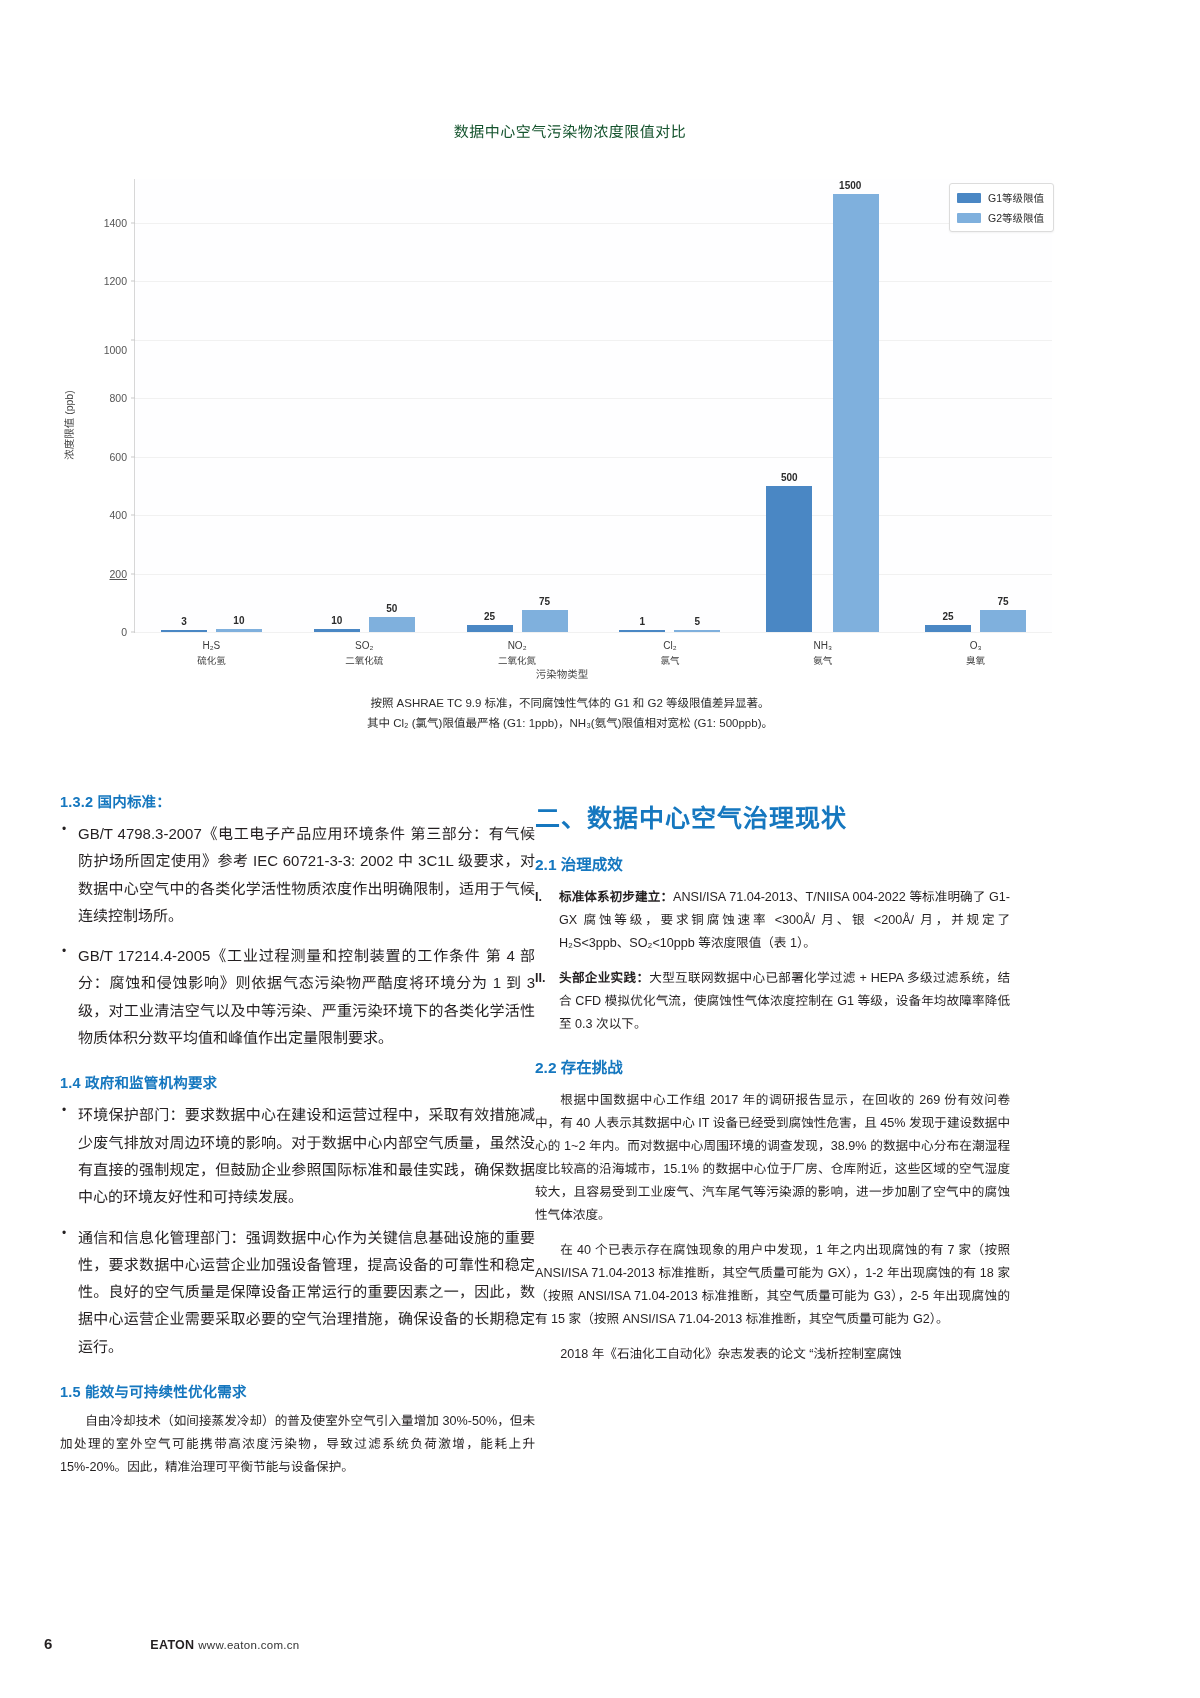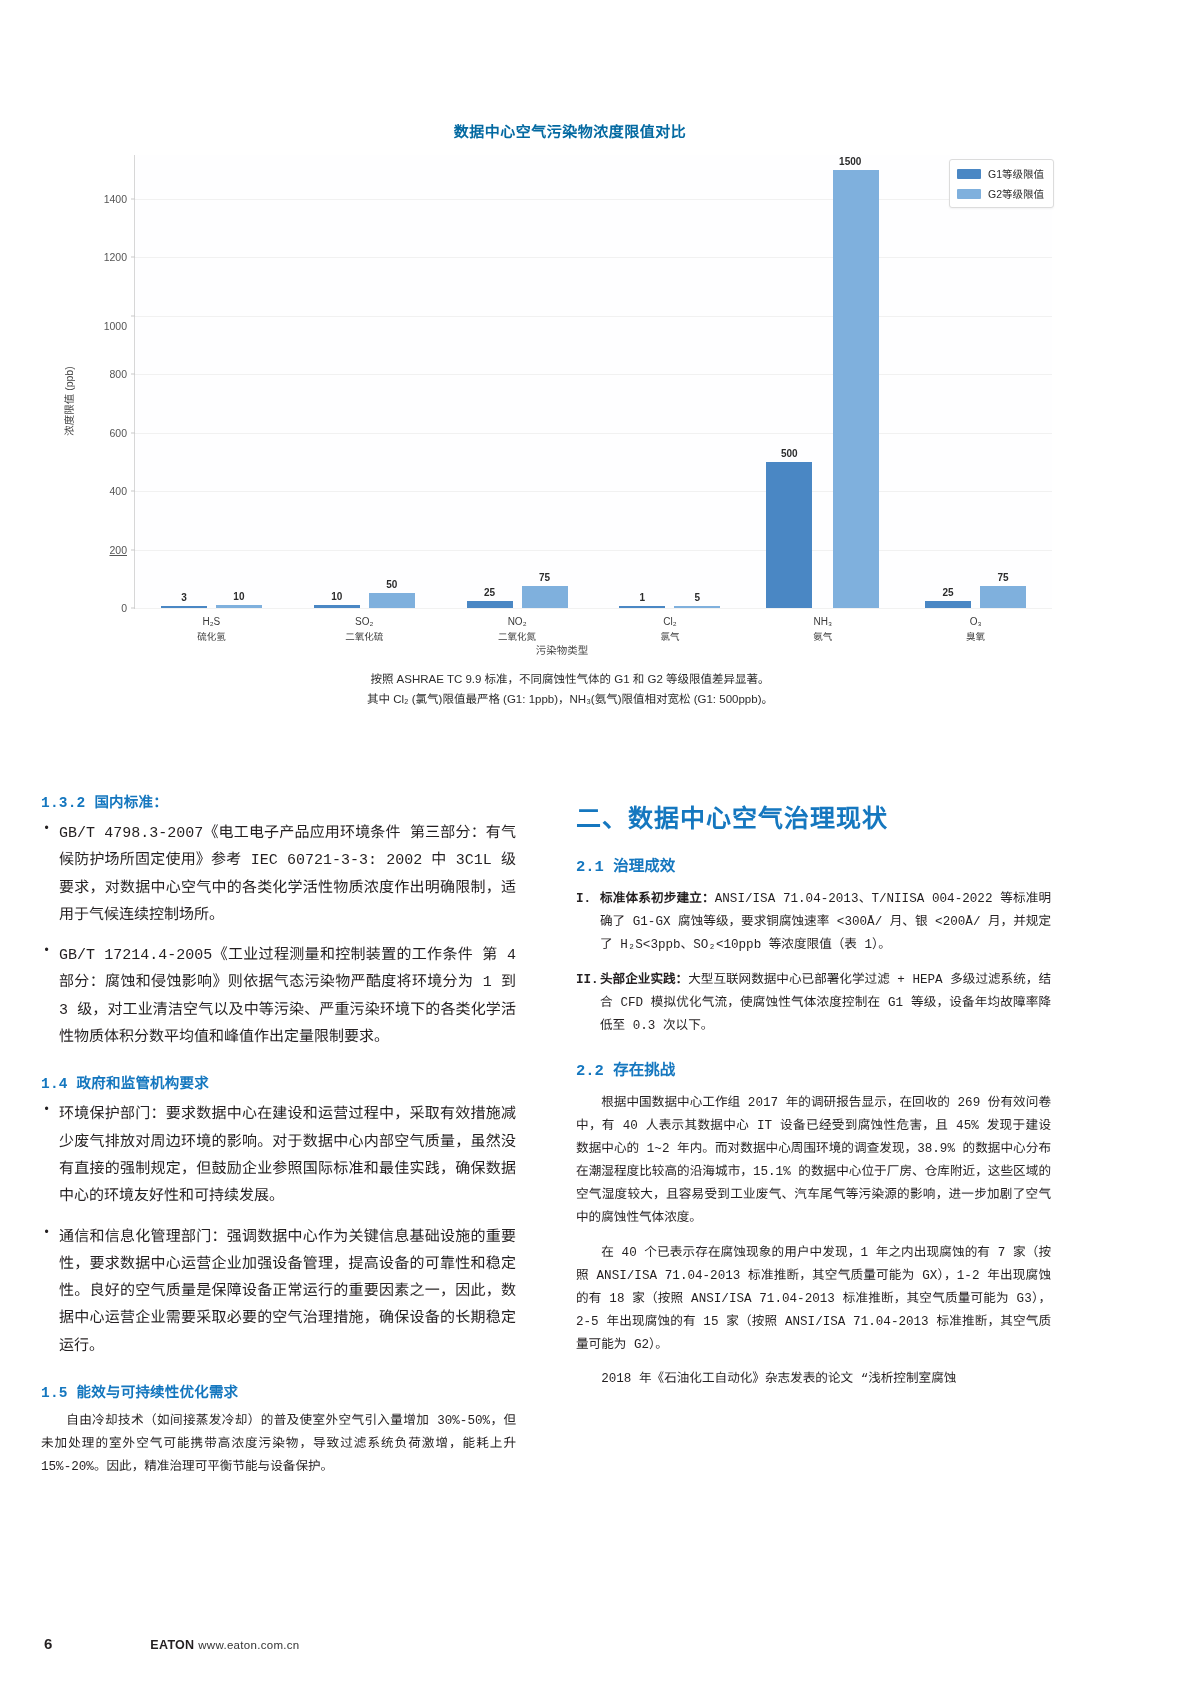--- a/index.html
+++ b/index.html
@@ -9,22 +9,22 @@
     font-family:"Liberation Sans","DejaVu Sans",sans-serif;
     color:#231f20;
     position:relative;
     overflow:hidden;
   }
   .page{position:relative;width:1200px;height:1698px;}
 
   
   .chart-block{position:absolute;left:40px;top:120px;width:1060px;height:620px;}
   .chart-title{
-    text-align:center;font-size:15px;font-weight:700;color:#0369a1;
-    letter-spacing:.5px;margin:0 0 0 0;
+    text-align:center;font-size:15px;font-weight:400;color:#14532d;
+    letter-spacing:.5px;margin:0 0 24px 0;
   }
   .plot-wrap{position:relative;width:1000px;height:520px;margin-left:22px;}
   .plot-area{
     position:absolute;left:72px;top:14px;right:10px;bottom:52px;
     border-left:1px solid #d7d7d7;border-bottom:1px solid #d7d7d7;
     background:#fefeff;
   }
   .gridline{position:absolute;left:0;right:0;height:1px;background:#f1f1f1;}
   .ytick{
     position:absolute;right:calc(100% + 8px);transform:translateY(-50%);
@@ -58,21 +58,21 @@
     border-radius:3px;padding:6px 9px 6px 7px;display:flex;flex-direction:column;gap:5px;
     box-shadow:0 1px 2px rgba(0,0,0,.05);
   }
   .legend .row{display:flex;align-items:center;gap:7px;font-size:10.5px;color:#2b2b2b;}
   .legend .sw{width:24px;height:10px;border-radius:1px;display:block;}
   .chart-caption{
     text-align:center;font-size:11.5px;color:#2c2c2c;line-height:1.75;margin-top:8px;
   }
 
   
-  .cols{position:absolute;left:41px;top:790px;width:1010px;display:flex;gap:60px;font-family:Liberation Mono, monospace;}
+  .cols{position:absolute;left:60px;top:790px;width:1010px;display:flex;}
   .col{width:475px;}
   h3.sec{
     color:#1577bf;font-size:14.5px;font-weight:700;margin:0 0 9px 0;letter-spacing:.2px;
   }
   h2.big{
     color:#1577bf;font-size:25px;font-weight:700;margin:8px 0 18px 0;letter-spacing:1px;
   }
   h3.sub2{color:#1577bf;font-size:15.5px;font-weight:700;margin:0 0 12px 0;}
   h4.sub3{color:#1577bf;font-size:12.5px;font-weight:700;margin:0 0 9px 0;}
   .bullets{list-style:none;margin:0 0 20px 0;padding:0;}

